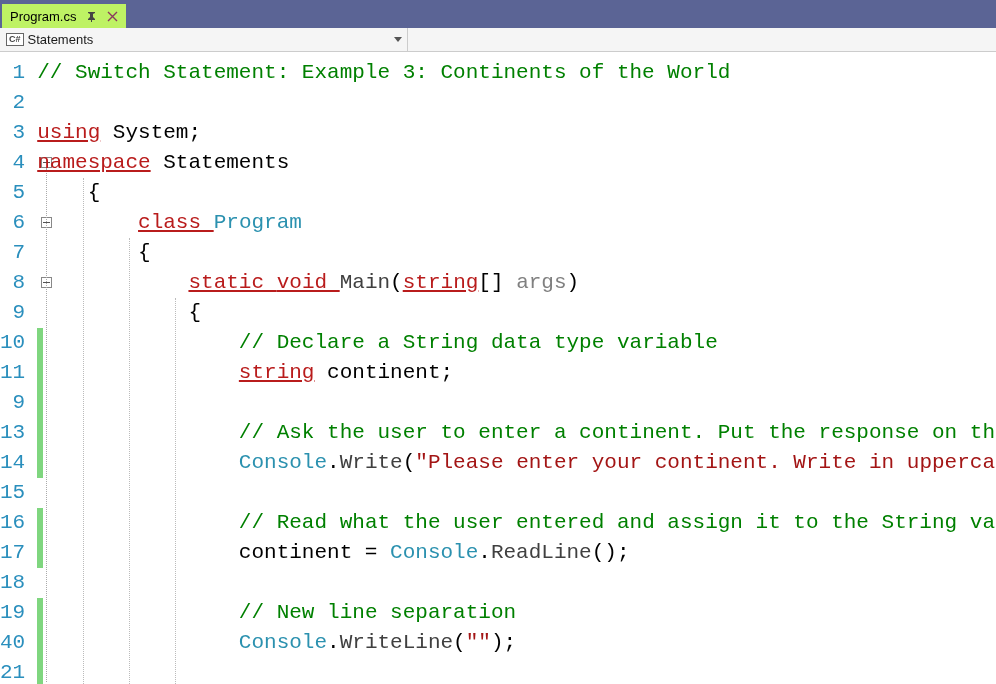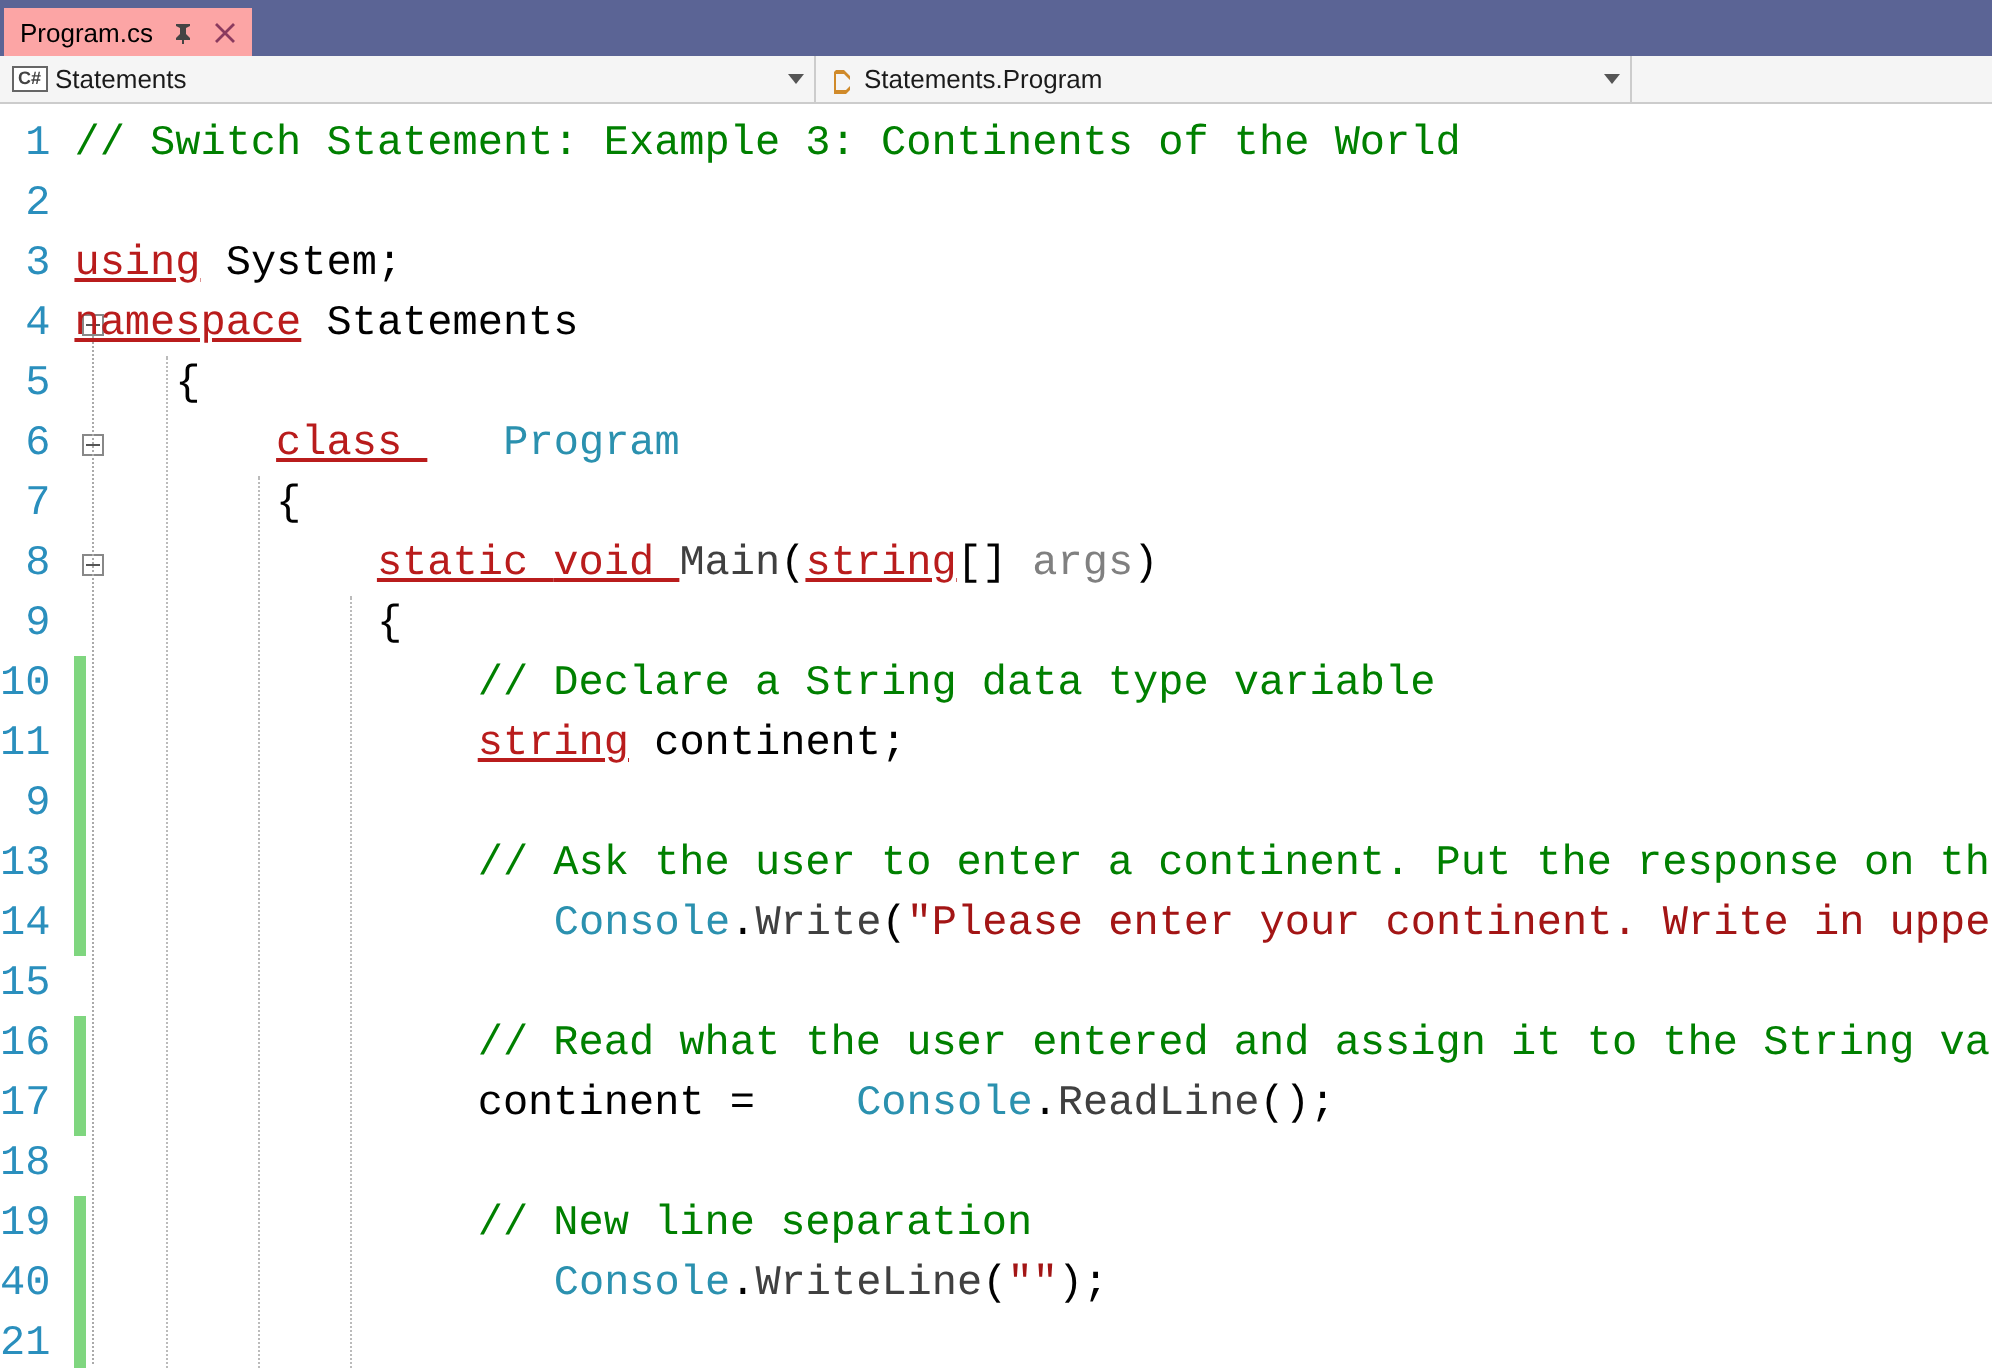--- a/index.html
+++ b/index.html
@@ -11,21 +11,21 @@
   overflow: hidden;
   position: relative;
 }
 .titlebar {
   background: #5b6495;
   height: 28px;
   display: flex;
   align-items: flex-end;
 }
 .tab {
-  background: #fca5a5;
+  background: #bef264;
   height: 24px;
   display: flex;
   align-items: center;
   padding: 0 8px;
   margin-left: 2px;
   gap: 10px;
   font-size: 13px;
   color: #000;
 }
 .tab .pin-icon svg, .tab .close-icon svg { display: block; }
@@ -131,21 +131,21 @@
 }
 .code {
   flex: 1;
   padding-top: 6px;
   white-space: pre;
   color: #000;
 }
 .code .line { height: 30px; }
 .kw { color: #b91c1c; text-decoration: underline; }
 .comment { color: #008000; }
-.type { color: #2b91af; margin-left: 38px; }
+.type { color: #2b91af; }
 .str { color: #a31515; }
 .method { color: #404040; }
 .param { color: #808080; }
 .guide {
   position: absolute;
   border-left: 1px dotted #bbb;
   top: 0;
   bottom: 0;
 }
 .code-wrap { position: relative; flex: 1; }
@@ -166,29 +166,20 @@
           <path d="M1 1l9 9M10 1l-9 9" stroke="currentColor" stroke-width="1.4"></path>
         </svg>
     </span>
   </div>
 </div>
 
 <div class="nav-row">
   <div class="nav-cell first">
     <span class="csharp-badge">C#</span>
     <span>Statements</span>
-    <span class="nav-drop"></span>
-  </div>
-  <div class="nav-cell mid">
-    <span class="class-icon">
-      <svg width="14" height="14" viewBox="0 0 14 14">
-          <path d="M4 2l4 0 3 3v2l-3-3H4v8l5 0 2-2v2l-2 2H3V3z" fill="#d08a2a"></path>
-        </svg>
-    </span>
-    <span>Statements.Program</span>
     <span class="nav-drop"></span>
   </div>
 </div>
 
 <div class="editor">
   <div class="gutter" id="gutter">
       <div>1</div>
       <div>2</div>
       <div>3</div>
       <div>4</div>

